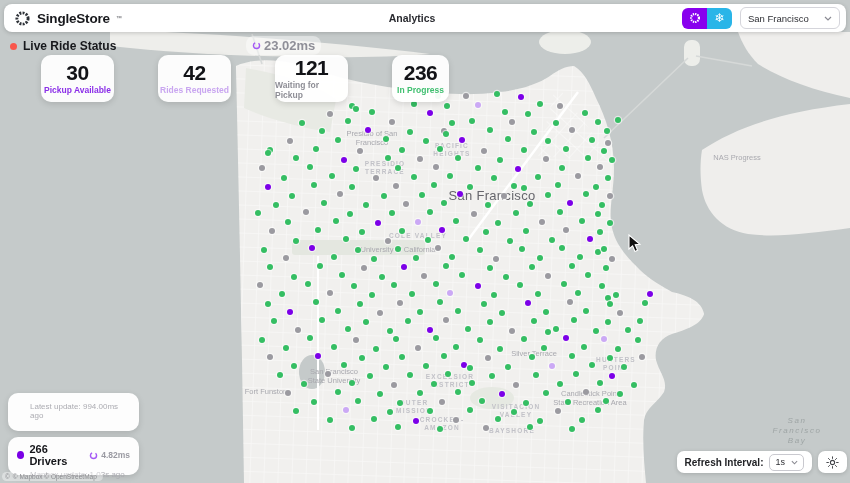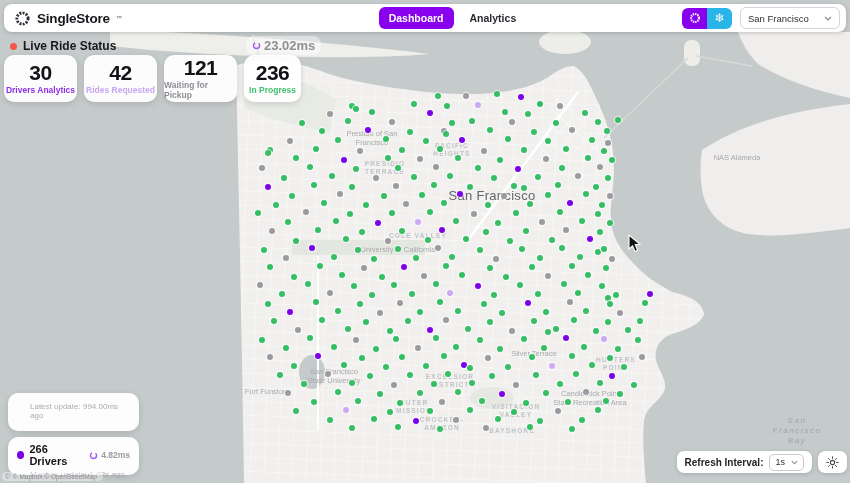--- a/index.html
+++ b/index.html
@@ -44,21 +44,21 @@
   #live-status{position:absolute;left:10px;top:39px;display:flex;align-items:center;
       gap:6px;z-index:20;}
   .reddot{width:7px;height:7px;border-radius:50%;background:#F9564B;}
   #live-status span{font-size:12px;font-weight:700;color:#17181C;}
   #latency-chip{position:absolute;left:246px;top:36px;display:flex;align-items:center;
       gap:3px;background:rgba(255,255,255,.45);border-radius:8px;padding:2px 6px;z-index:20;}
   #latency-chip span{font-size:13px;font-weight:600;color:#8F8F98;}
   #stats-row{position:absolute;left:4px;top:55px;display:flex;gap:7px;z-index:20;}
   .statcard{background:rgba(255,255,255,.94);border-radius:10px;width:73px;height:47px;
       box-shadow:0 2px 6px rgba(0,0,0,.13);display:flex;flex-direction:column;
-      align-items:center;justify-content:center;gap:2px;}
+      align-items:center;justify-content:center;gap:2px;margin-left:37px;}
   .statcard.narrow{width:57px;}
   .stat-value{font-size:21px;font-weight:800;color:#121317;letter-spacing:-.5px;line-height:1;}
   .stat-label{font-size:8.5px;font-weight:700;}
 
   
   .legendcard{position:absolute;left:8px;width:131px;height:38px;
       background:rgba(255,255,255,.96);border-radius:10px;box-shadow:0 2px 6px rgba(0,0,0,.13);
       padding:6px 9px;box-sizing:border-box;z-index:20;}
   #legend-riders{top:393px;} #legend-drivers{top:437px;}
   .legrow{display:flex;align-items:center;gap:5px;}
@@ -159,21 +159,21 @@
       <span class="maplabel lbl-area" style="left: 442px; top: 424px;">CROCKER-
 AMAZON</span>
       <span class="maplabel lbl-area" style="left: 512px; top: 431px;">BAYSHORE</span>
       <span class="maplabel lbl-area" style="left: 516px; top: 411px;">VISITACION
 VALLEY</span>
       <span class="maplabel lbl-place" style="left: 534px; top: 354px;">Silver Terrace</span>
       <span class="maplabel lbl-place" style="left: 590px; top: 398px;">Candlestick Point
 State Recreation Area</span>
       <span class="maplabel lbl-area" style="left: 616px; top: 364px;">HUNTERS
 POINT</span>
-      <span class="maplabel lbl-place" style="left: 737px; top: 158px;">NAS Alameda</span>
+      <span class="maplabel lbl-place" style="left: 737px; top: 158px;">NAS Progress</span>
       <span class="maplabel lbl-water" style="left: 797px; top: 431px;">San Francisco
 Bay</span>
     </div>
   <div id="dots-layer">
       <span class="dot" style="left: 438px; top: 96px; background: rgb(53, 190, 99);"></span>
       <span class="dot" style="left: 466px; top: 96px; background: rgb(155, 154, 160);"></span>
       <span class="dot" style="left: 497px; top: 94px; background: rgb(53, 190, 99);"></span>
       <span class="dot" style="left: 521px; top: 97px; background: rgb(124, 0, 232);"></span>
       <span class="dot" style="left: 352px; top: 106px; background: rgb(53, 190, 99);"></span>
       <span class="dot" style="left: 356px; top: 109px; background: rgb(53, 190, 99);"></span>
@@ -509,21 +509,20 @@
 
   <nav id="navbar">
     <div class="brand">
       <svg width="17" height="17" viewBox="0 0 20 20">
         <circle cx="10" cy="10" r="6.6" fill="none" stroke="#2E3238" stroke-width="3.4" stroke-dasharray="2.3 1.5"></circle>
       </svg>
       <span class="brand-name">SingleStore</span>
       <sup>™</sup>
     </div>
     <div id="nav-tabs">
-      <button class="tab active">Dashboard</button>
       <button class="tab">Analytics</button>
     </div>
     <div class="navright">
       <div class="toggle">
         <button class="tg tg-ss">
           <svg width="12" height="12" viewBox="0 0 20 20">
             <circle cx="10" cy="10" r="6.6" fill="none" stroke="#ffffff" stroke-width="3.6" stroke-dasharray="2.3 1.5"></circle>
           </svg>
         </button>
         <button class="tg tg-sf">
@@ -547,21 +546,21 @@
   <div id="latency-chip">
     <svg width="9" height="9" viewBox="0 0 10 10">
       <circle cx="5" cy="5" r="3.4" fill="none" stroke="#A55AF5" stroke-width="1.6" stroke-dasharray="14 4"></circle>
     </svg>
     <span>23.02ms</span>
   </div>
 
   <div id="stats-row">
     <div class="statcard">
       <div class="stat-value">30</div>
-      <div class="stat-label" style="color: rgb(139, 47, 232);">Drivers Analytics</div>
+      <div class="stat-label" style="color: rgb(139, 47, 232);">Pickup Available</div>
     </div>
     <div class="statcard">
       <div class="stat-value">42</div>
       <div class="stat-label" style="color: rgb(201, 166, 240);">Rides Requested</div>
     </div>
     <div class="statcard">
       <div class="stat-value">121</div>
       <div class="stat-label" style="color: rgb(142, 142, 150);">Waiting for Pickup</div>
     </div>
     <div class="statcard narrow">

